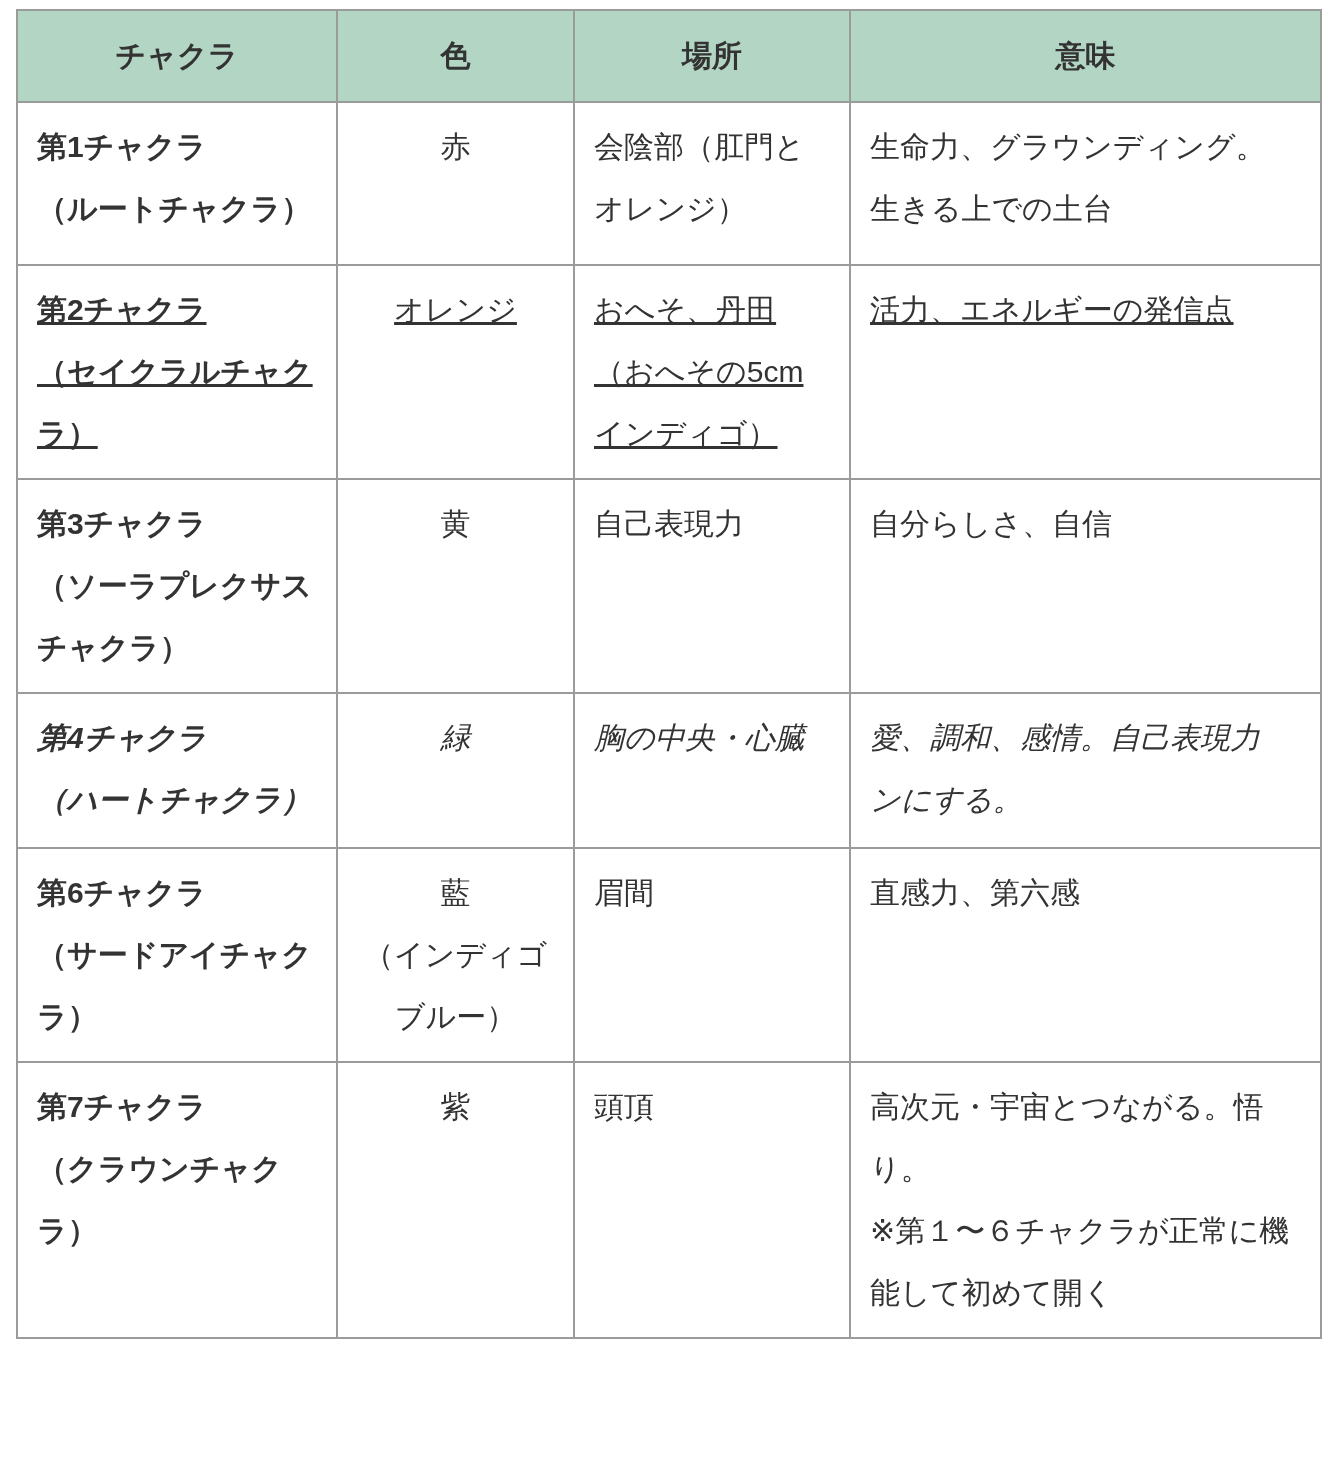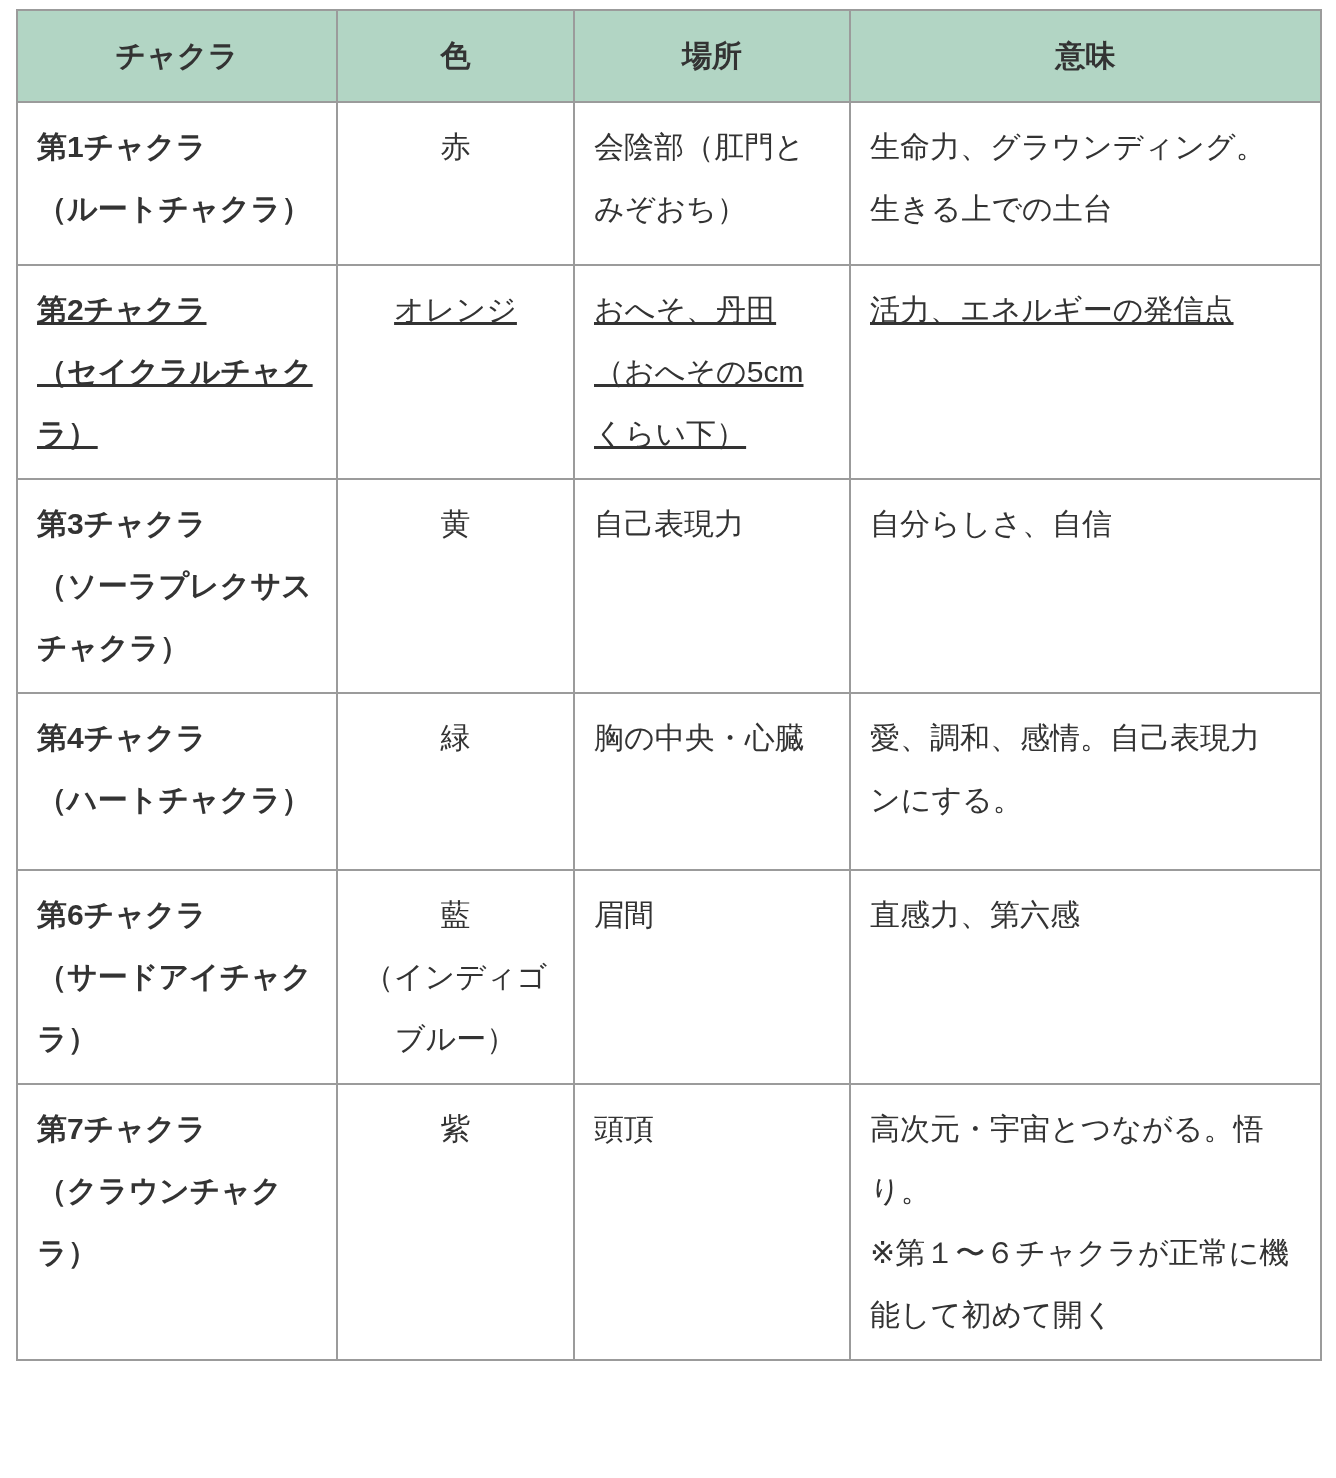--- a/index.html
+++ b/index.html
@@ -45,21 +45,21 @@
     text-align: center;
     vertical-align: middle;
     padding: 14px 10px;
   }
   td.c-chakra { font-weight: bold; border-radius: 8px; }
   td.c-color  { text-align: center; }
   tr.h-hdr { height: 88px; }
   tr.h-1 { height: 163px; }
   tr.h-2 { height: 204px; text-decoration: underline; }
   tr.h-3 { height: 205px; margin-top: 33px; }
-  tr.h-4 { height: 177px; }
+  tr.h-4 { height: 155px; font-style: italic; }
   tr.h-5 { height: 206px; }
   tr.h-6 { height: 204px; }
   tr.h-7 { height: 240px; }
 </style>
 </head>
 <body>
 
 <div class="page">
   <table class="chakra-table">
     <colgroup>
@@ -75,32 +75,32 @@
         <th>場所</th>
         <th>意味</th>
       </tr>
     </thead>
     <tbody>
       <tr class="h-1">
         <td class="c-chakra">第1チャクラ
 （ルートチャクラ）</td>
         <td class="c-color">赤</td>
         <td class="c-location">会陰部（肛門と
-みぞおち）</td>
+オレンジ）</td>
         <td class="c-meaning">生命力、グラウンディング。
 生きる上での土台</td>
       </tr>
       <tr class="h-2">
         <td class="c-chakra">第2チャクラ
 （セイクラルチャク
 ラ）</td>
         <td class="c-color">オレンジ</td>
         <td class="c-location">おへそ、丹田
 （おへその5cm
-くらい下）</td>
+インディゴ）</td>
         <td class="c-meaning">活力、エネルギーの発信点</td>
       </tr>
       <tr class="h-3">
         <td class="c-chakra">第3チャクラ
 （ソーラプレクサス
 チャクラ）</td>
         <td class="c-color">黄</td>
         <td class="c-location">自己表現力</td>
         <td class="c-meaning">自分らしさ、自信</td>
       </tr>

